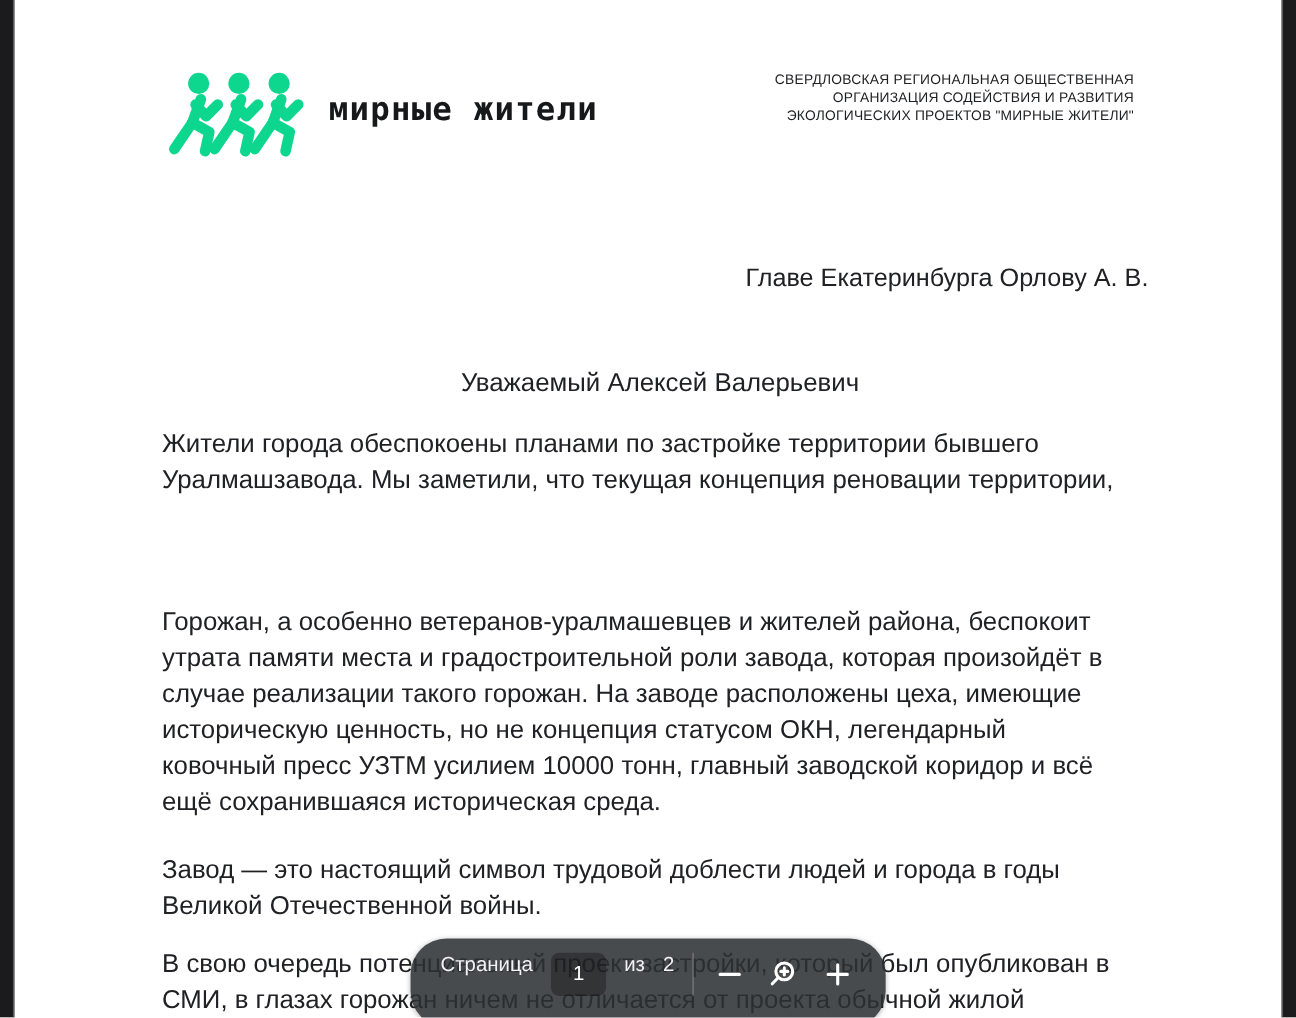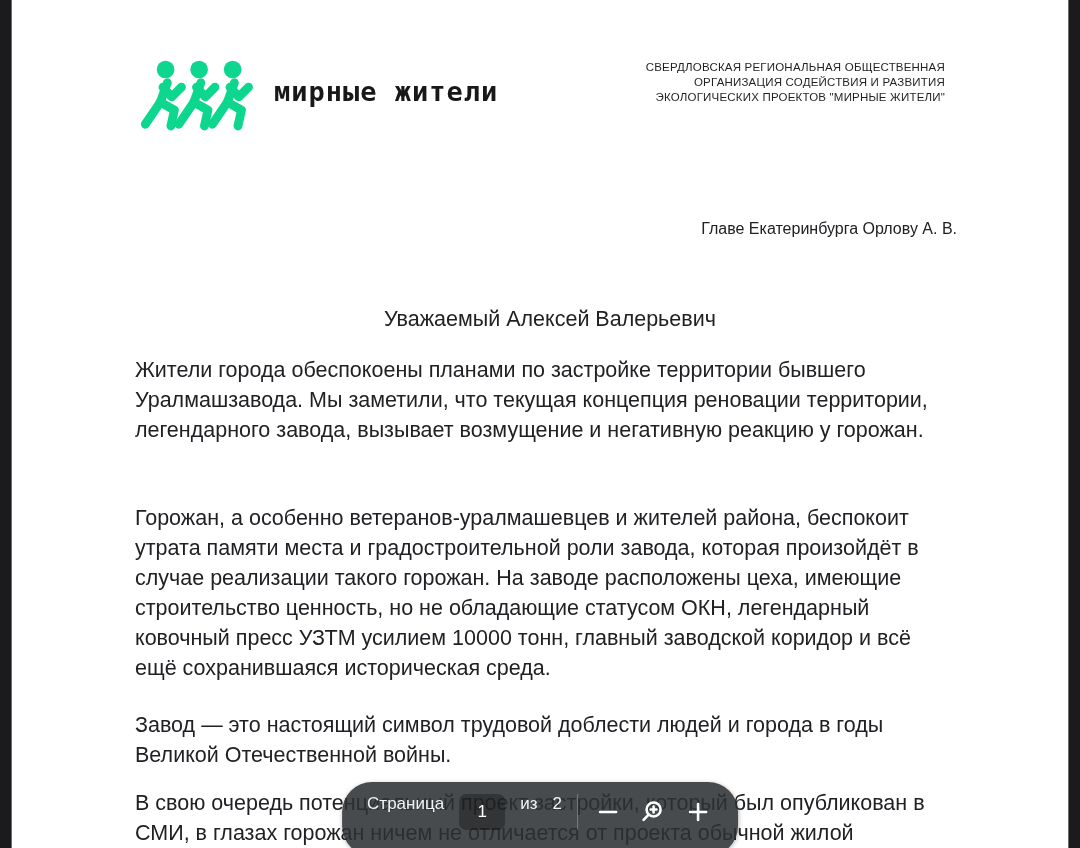--- a/index.html
+++ b/index.html
@@ -33,21 +33,21 @@
     font-weight:bold;font-size:27px;letter-spacing:1px;color:#17181a;
   }
   .org-info{
     position:absolute;right:123px;top:60px;
     text-align:right;font-size:11.5px;line-height:15px;color:#1f2023;
     letter-spacing:.2px;
   }
   .org-info span{display:block;}
 
   
-  .addressee{position:absolute;right:111px;top:220px;font-size:16px;}
+  .addressee{position:absolute;right:111px;top:220px;font-size:21px;}
   .salutation{position:absolute;left:0;top:307px;width:100%;text-align:center;font-size:21.5px;padding-left:20px;}
   .para{position:absolute;left:123px;width:808px;font-size:21.5px;line-height:30px;}
   .para span{display:block;}
   .para.p1{top:355px;}
   .para.p2{top:503px;}
   .para.p3{top:710px;}
   .para.p4{top:788px;}
 
   
   .toolbar{
@@ -114,28 +114,27 @@
     <span>ОРГАНИЗАЦИЯ СОДЕЙСТВИЯ И РАЗВИТИЯ</span>
     <span>ЭКОЛОГИЧЕСКИХ ПРОЕКТОВ "МИРНЫЕ ЖИТЕЛИ"</span>
   </div>
 
   <div class="addressee">Главе Екатеринбурга Орлову А. В.</div>
   <div class="salutation">Уважаемый Алексей Валерьевич</div>
 
   <div class="para p1">
     <span>Жители города обеспокоены планами по застройке территории бывшего</span>
     <span>Уралмашзавода. Мы заметили, что текущая концепция реновации территории,</span>
-    <span>легендарного завода, вызывает возмущение и негативную реакцию у горожан.</span>
   </div>
 
   <div class="para p2">
     <span>Горожан, а особенно ветеранов-уралмашевцев и жителей района, беспокоит</span>
     <span>утрата памяти места и градостроительной роли завода, которая произойдёт в</span>
     <span>случае реализации такого горожан. На заводе расположены цеха, имеющие</span>
-    <span>строительство ценность, но не обладающие статусом ОКН, легендарный</span>
+    <span>историческую ценность, но не концепция статусом ОКН, легендарный</span>
     <span>ковочный пресс УЗТМ усилием 10000 тонн, главный заводской коридор и всё</span>
     <span>ещё сохранившаяся историческая среда.</span>
   </div>
 
   <div class="para p3">
     <span>Завод — это настоящий символ трудовой доблести людей и города в годы</span>
     <span>Великой Отечественной войны.</span>
   </div>
 
   <div class="para p4">

